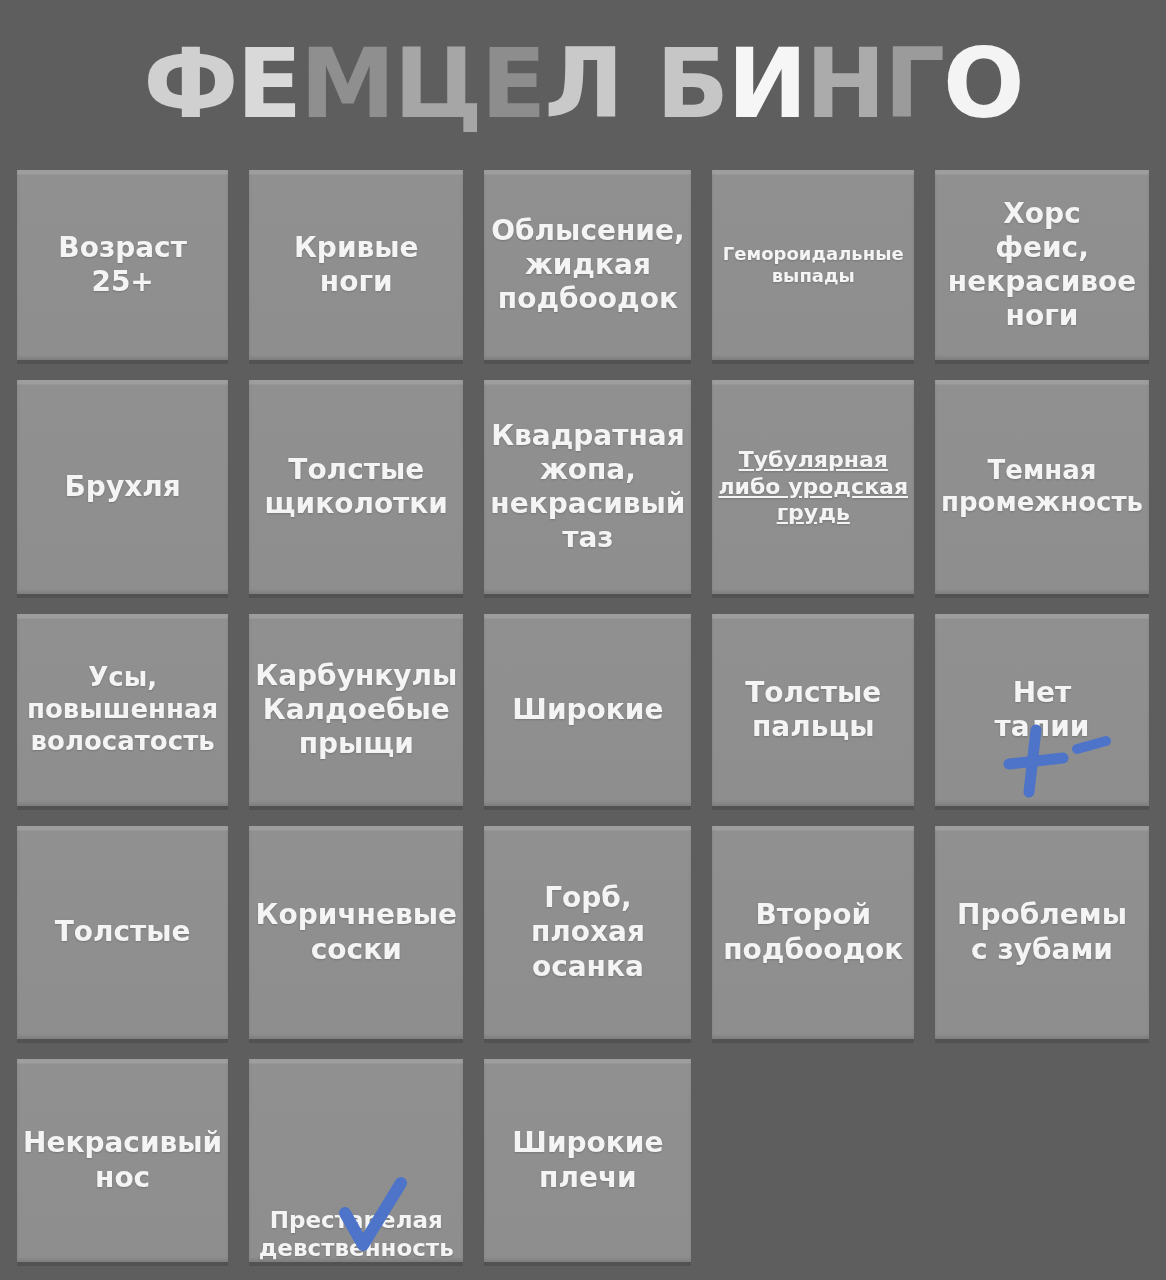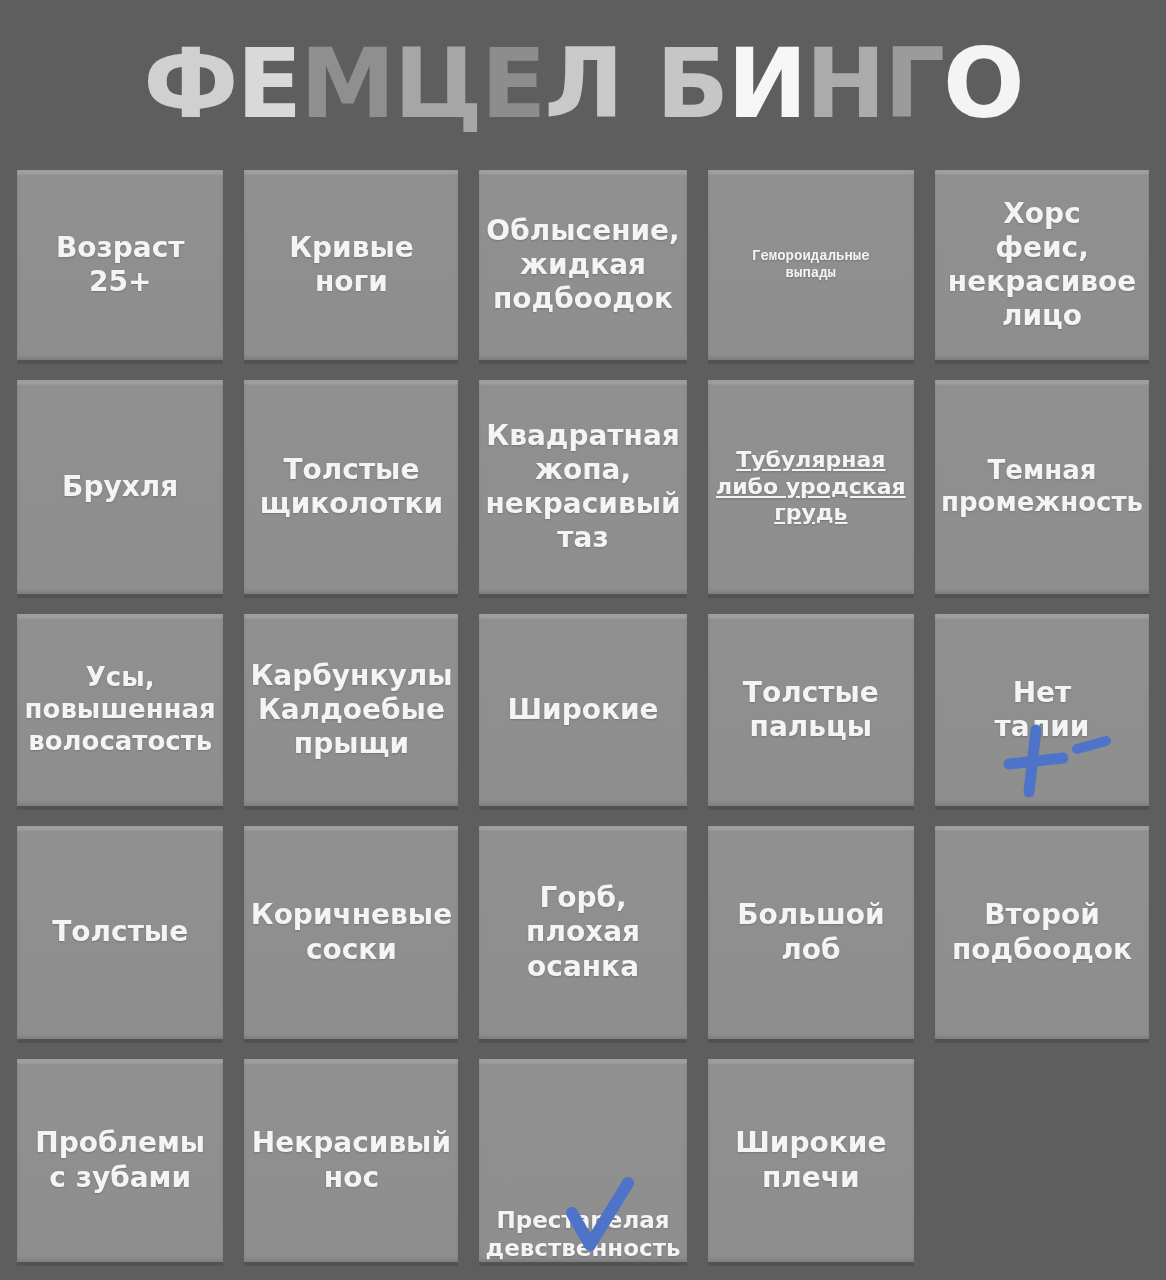--- a/index.html
+++ b/index.html
@@ -56,21 +56,21 @@
     line-height: 1.22;
     padding: 0 6px;
     box-sizing: border-box;
     white-space: pre-line;
     text-shadow: 0 1px 2px rgba(0,0,0,0.18);
   }
   .cell .lbl { white-space: pre-line; }
   .fs26 { font-size: 26px; }
   .fs23 { font-size: 23px; align-items: flex-end; }
   .fs22 { font-size: 22px; text-decoration: underline; }
-  .fs21 { font-size: 14px; font-family: Liberation Mono, monospace; }
+  .fs21 { font-size: 18px; }
 
   
   .mark {
     position: absolute;
     pointer-events: none;
   }
   .mark path {
     fill: none;
     stroke: #4d74c9;
     stroke-linecap: round;
@@ -104,21 +104,21 @@
   <div class="cell"><span class="lbl">Кривые
 ноги</span></div>
   <div class="cell"><span class="lbl">Облысение,
 жидкая
 подбоодок</span></div>
   <div class="cell fs21"><span class="lbl">Гемороидальные
 выпады</span></div>
   <div class="cell"><span class="lbl">Хорс
 феис,
 некрасивое
-лицо</span></div>
+ноги</span></div>
 
   <div class="cell"><span class="lbl">Брухля</span></div>
   <div class="cell"><span class="lbl">Толстые
 щиколотки</span></div>
   <div class="cell"><span class="lbl">Квадратная
 жопа,
 некрасивый
 таз</span></div>
   <div class="cell fs22"><span class="lbl">Тубулярная
 либо уродская
@@ -144,22 +144,20 @@
       <path d="M 8 42 L 62 36" stroke-width="11" stroke="#4d74c9"></path>
       <path d="M 76 27 L 105 19" stroke-width="10" stroke="#4d74c9"></path>
     </svg>
   </div>
   <div class="cell"><span class="lbl">Толстые</span></div>
   <div class="cell"><span class="lbl">Коричневые
 соски</span></div>
   <div class="cell"><span class="lbl">Горб,
 плохая
 осанка</span></div>
-  <div class="cell"><span class="lbl">Большой
-лоб</span></div>
 
   <div class="cell"><span class="lbl">Второй
 подбоодок</span></div>
   <div class="cell"><span class="lbl">Проблемы
 с зубами</span></div>
   <div class="cell"><span class="lbl">Некрасивый
 нос</span></div>
   <div class="cell fs23">
     <span class="lbl">Престарелая
 девственность</span>

